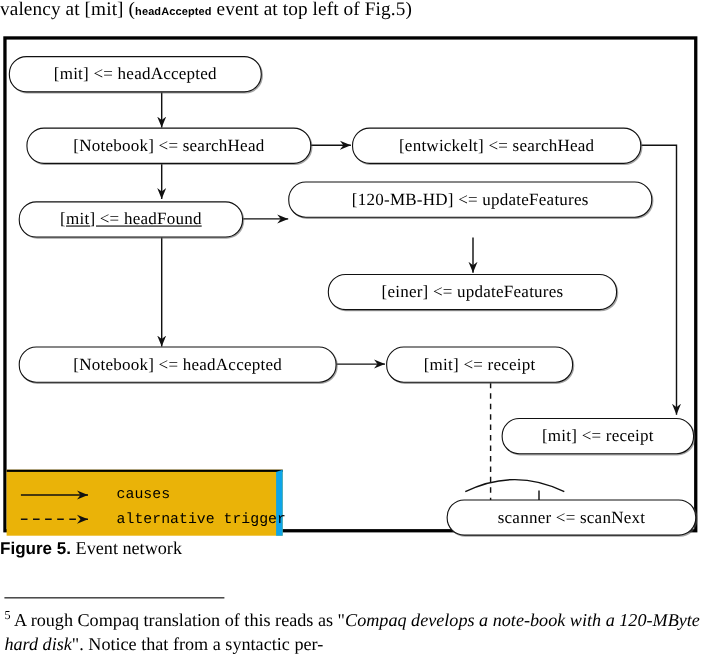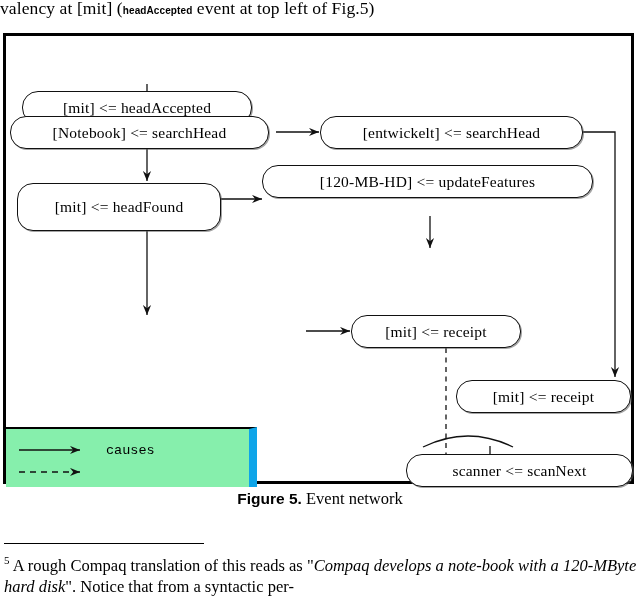--- a/index.html
+++ b/index.html
@@ -72,23 +72,23 @@
   }
 
   
   #legend-box {
     position: absolute;
     left: 0px;
     top: 391px;
     width: 251px;
     height: 60px;
     box-sizing: border-box;
-    border-right: 8px solid #0ea5e9;
+    border-right: 6px solid #0ea5e9;
     border-top: 2px solid #000000;
-    background: #86efac;
+    background: #eab308;
     text-align: center;
   }
   .legend-row {
     position: absolute;
     left: 12px;
     height: 20px;
     display: flex;
     align-items: center;
   }
   #legend-row-causes { top: 11px; }
@@ -104,21 +104,21 @@
     margin-left: 18px;
     white-space: nowrap;
   }
 
   
   #caption {
     position: absolute;
     left: 0;
     top: 489px;
     width: 640px;
-    text-align: center;
+    text-align: left;
     font-size: 16.5px;
   }
   #caption .cap-strong {
     font-family: "Liberation Sans", sans-serif;
     font-weight: bold;
     font-size: 15.5px;
   }
 
   
   #footnote-rule {
@@ -180,41 +180,47 @@
       <path d="M577,96 L609,96 L609,341"></path>
 
       <path d="M484,410 L484,441"></path>
 
       <path d="M440,312 L440,441" stroke-dasharray="5,4.5"></path>
     </g>
 
     <path d="M417,411 Q462,389 507,411" stroke="#111" stroke-width="1.3" fill="none"></path>
   </svg>
 
-  <div class="node" style="left:16px; top:15px; width:230px; height:33px;margin-top:40px;">
+  <div class="node" style="left:2px; top:15px; width:230px; height:33px;">
     <span>[mit] &lt;= headAccepted</span>
   </div>
 
-  <div class="node" style="left:4px; top:80px; width:259px; height:33px;">
+  <div class="node" style="left:18px; top:80px; width:259px; height:33px;">
     <span>[Notebook] &lt;= searchHead</span>
   </div>
 
   <div class="node" style="left:314px; top:80px; width:263px; height:33px;">
     <span>[entwickelt] &lt;= searchHead</span>
   </div>
 
-  <div class="node" style="left:11px; top:147px; width:204px; height:48px;">
+  <div class="node" style="left:11px; top:147px; width:204px; height:33px;text-decoration:underline;">
     <span>[mit] &lt;= headFound</span>
   </div>
 
   <div class="node" style="left:256px; top:129px; width:331px; height:33px;">
     <span>[120-MB-HD] &lt;= updateFeatures</span>
   </div>
 
-
+  <div class="node" style="left:292px; top:213px; width:263px; height:33px;">
+    <span>[einer] &lt;= updateFeatures</span>
+  </div>
+
+  <div class="node" style="left:11px; top:279px; width:289px; height:33px;">
+    <span>[Notebook] &lt;= headAccepted</span>
+  </div>
 
   <div class="node" style="left:345px; top:279px; width:170px; height:33px;">
     <span>[mit] &lt;= receipt</span>
   </div>
 
   <div class="node" style="left:450px; top:344px; width:175px; height:33px;">
     <span>[mit] &lt;= receipt</span>
   </div>
 
   <div class="node" style="left:400px; top:418px; width:227px; height:33px;text-align:center;">
@@ -235,20 +241,21 @@
     </div>
     <div class="legend-row" id="legend-row-alt">
       <svg class="legend-sample" viewBox="0 0 70 12">
         <defs>
           <marker id="larrow2" markerWidth="11" markerHeight="9" refX="10" refY="4.5" orient="auto" markerUnits="userSpaceOnUse">
             <path d="M0,0.4 L10,4.5 L0,8.6 L3.2,4.5 Z" fill="#111"></path>
           </marker>
         </defs>
         <path d="M1,6 L62,6" stroke="#111" stroke-width="1.3" fill="none" stroke-dasharray="6,5" marker-end="url(#larrow2)"></path>
       </svg>
+      <span class="legend-label">alternative trigger</span>
     </div>
   </div>
 
 </div>
 
 <div id="caption">
   <span class="cap-strong">Figure 5.</span><span> Event network</span>
 </div>
 
 <div id="footnote-rule"></div>

